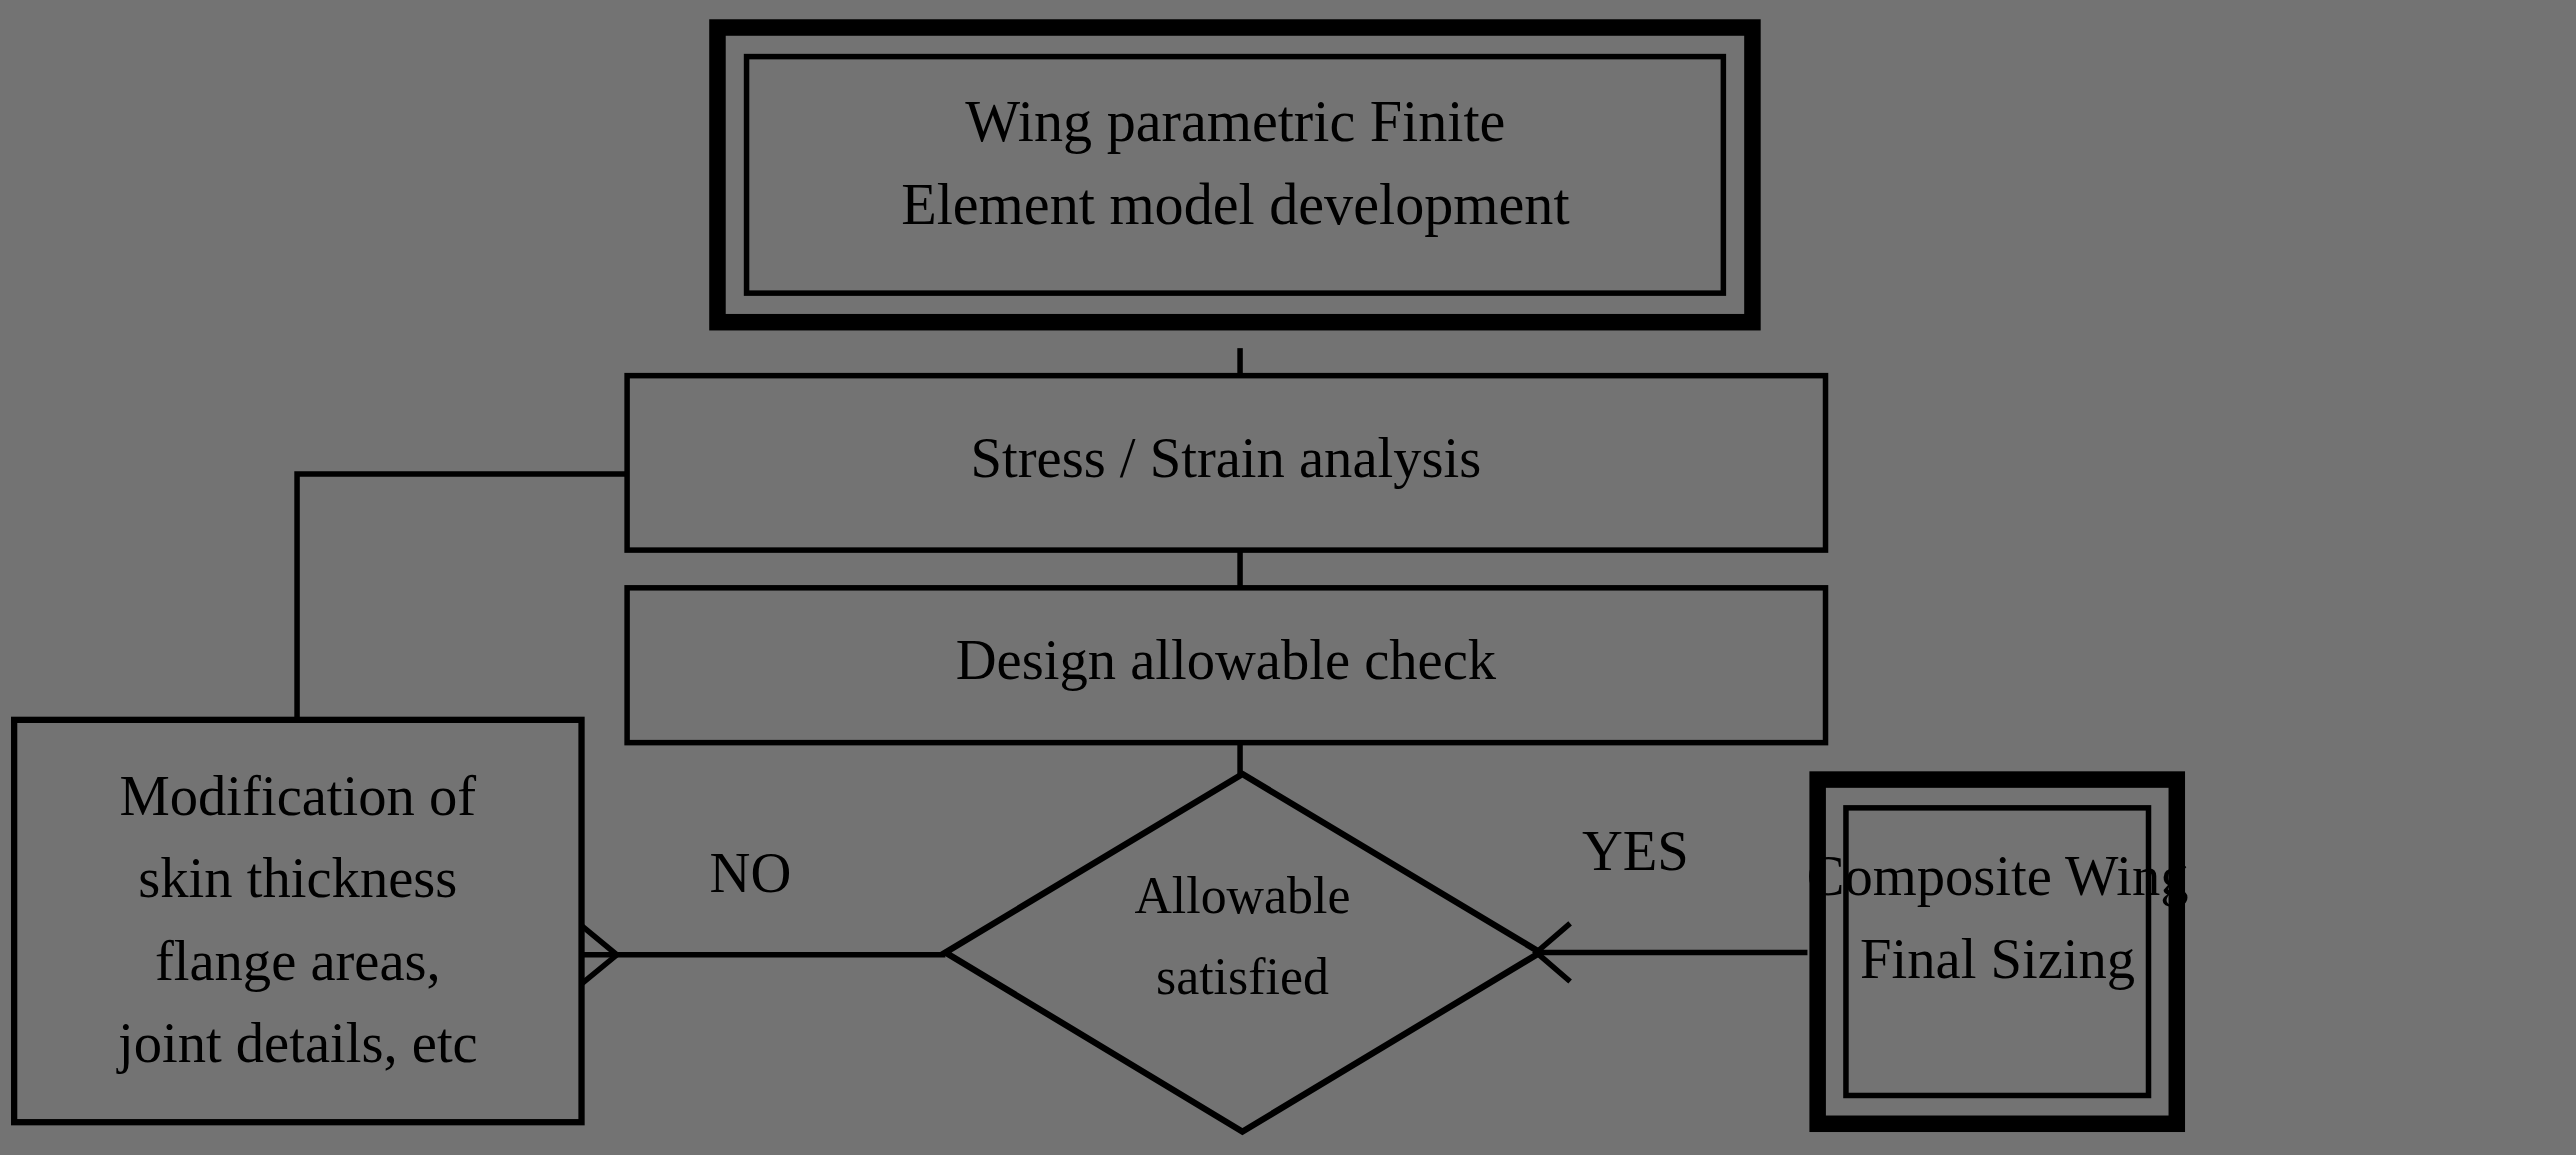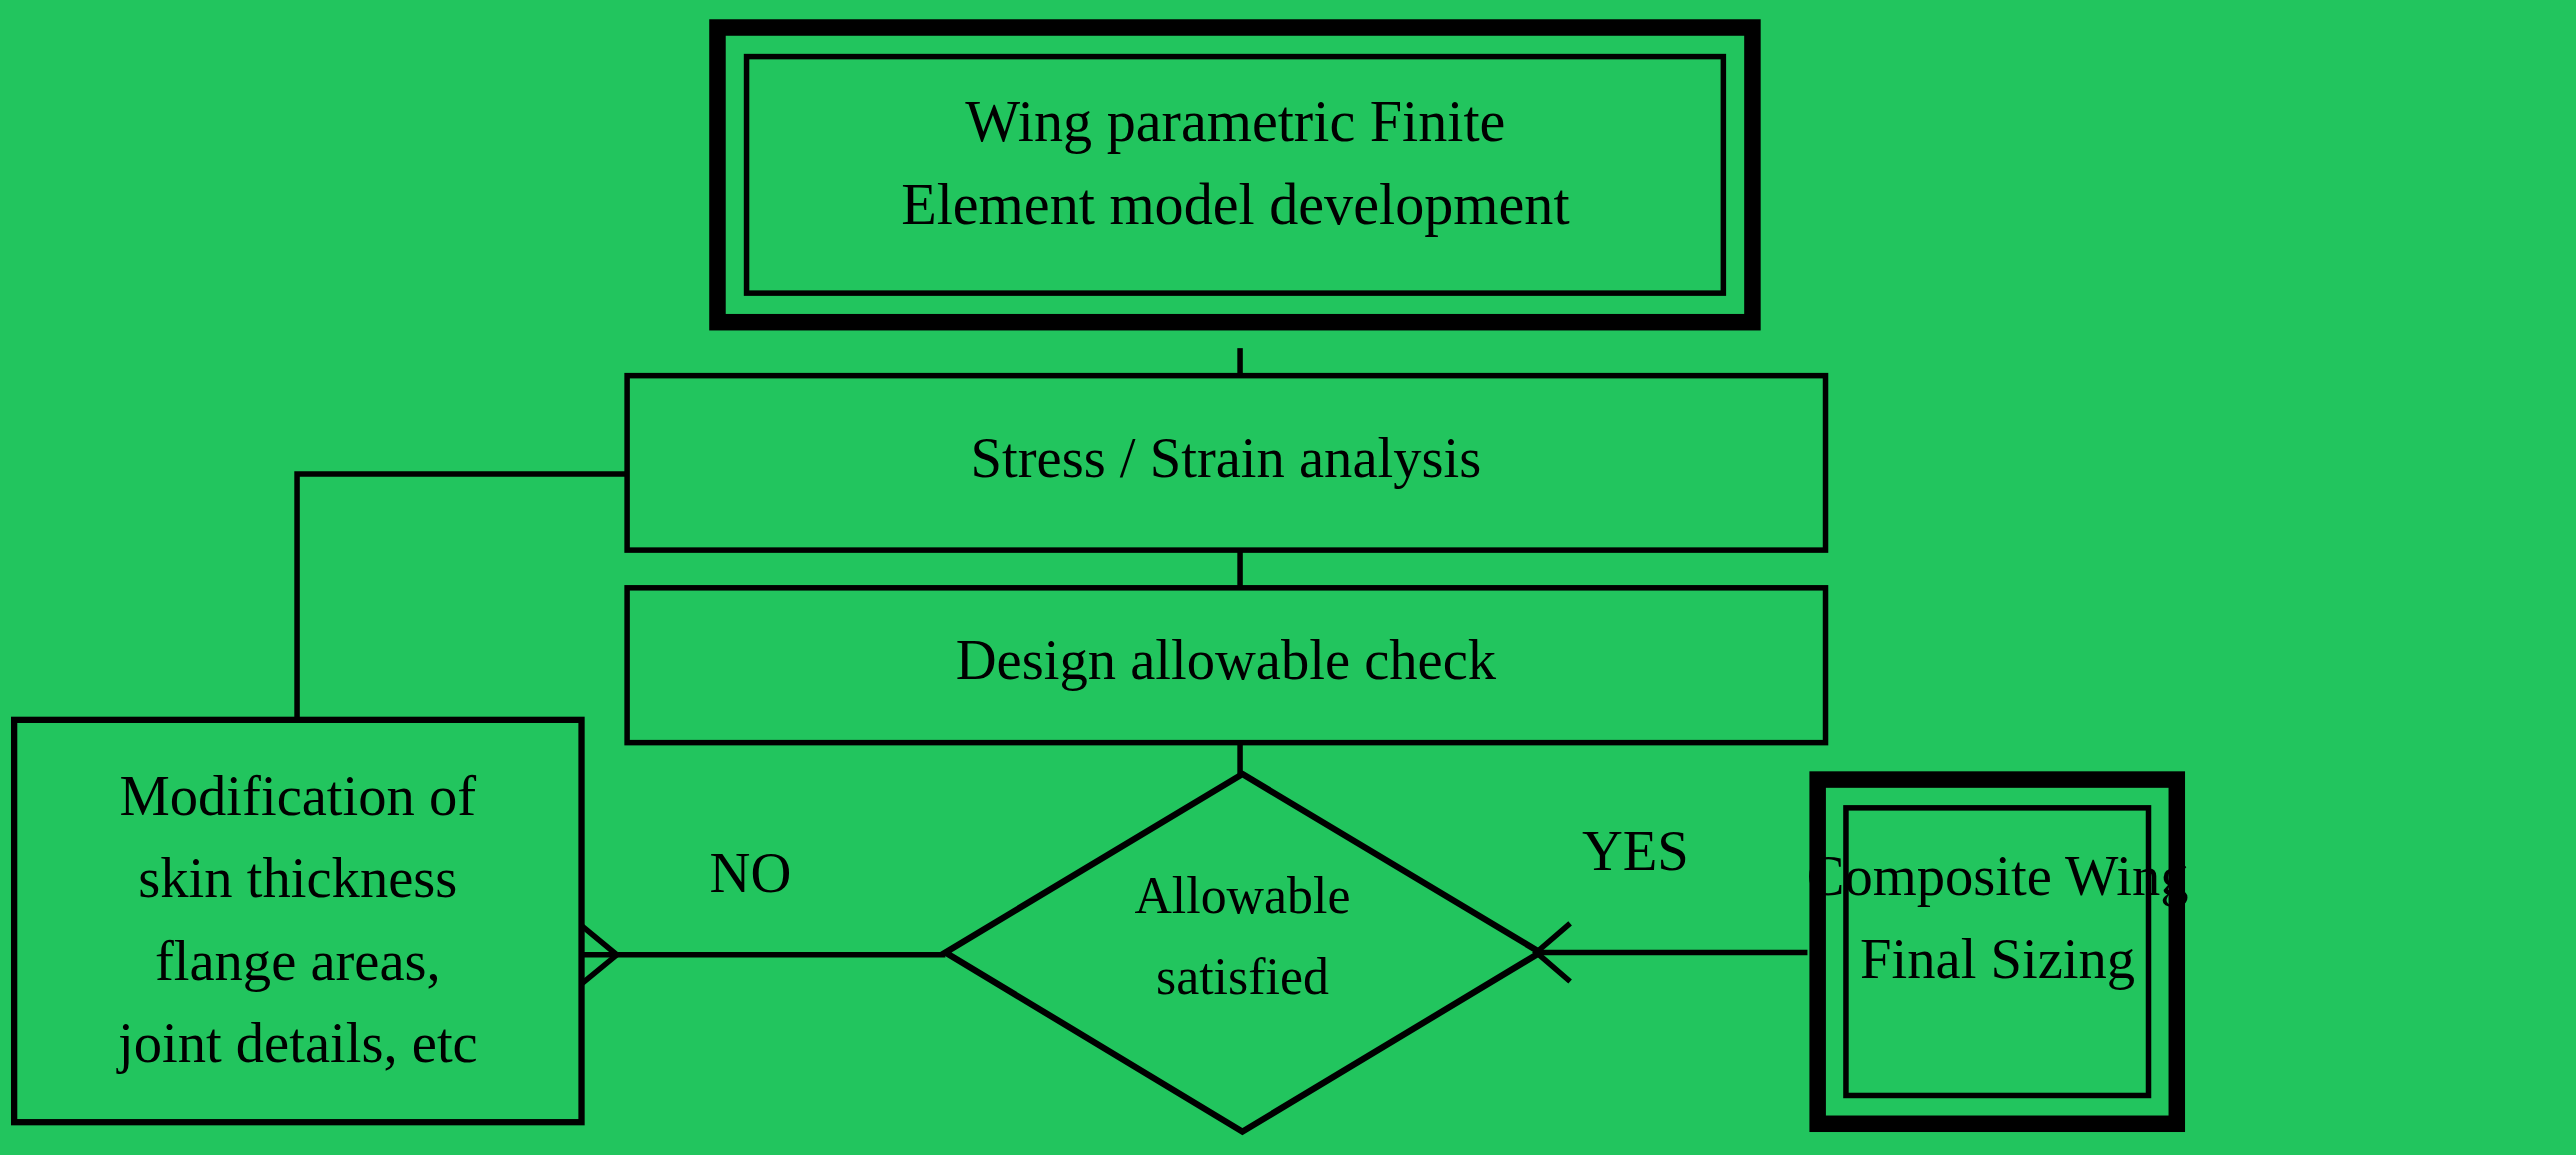--- a/index.html
+++ b/index.html
@@ -10,21 +10,21 @@
   body {
     width: 2576px;
     height: 1156px;
     font-family: "Liberation Serif", "DejaVu Serif", serif;
     overflow: hidden;
   }
   #flowchart-root {
     position: relative;
     width: 2576px;
     height: 1156px;
-    background: #22c55e;
+    background: #737373;
   }
   svg#flow-svg {
     position: absolute;
     top: 0;
     left: 0;
     width: 2576px;
     height: 1156px;
   }
   .node-text {
     font-family: "Liberation Serif", "DejaVu Serif", serif;

